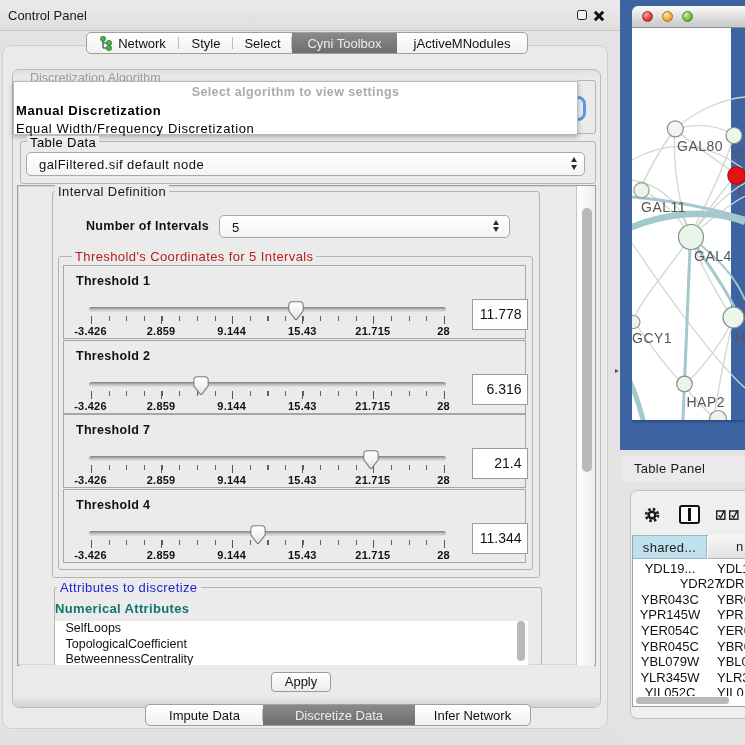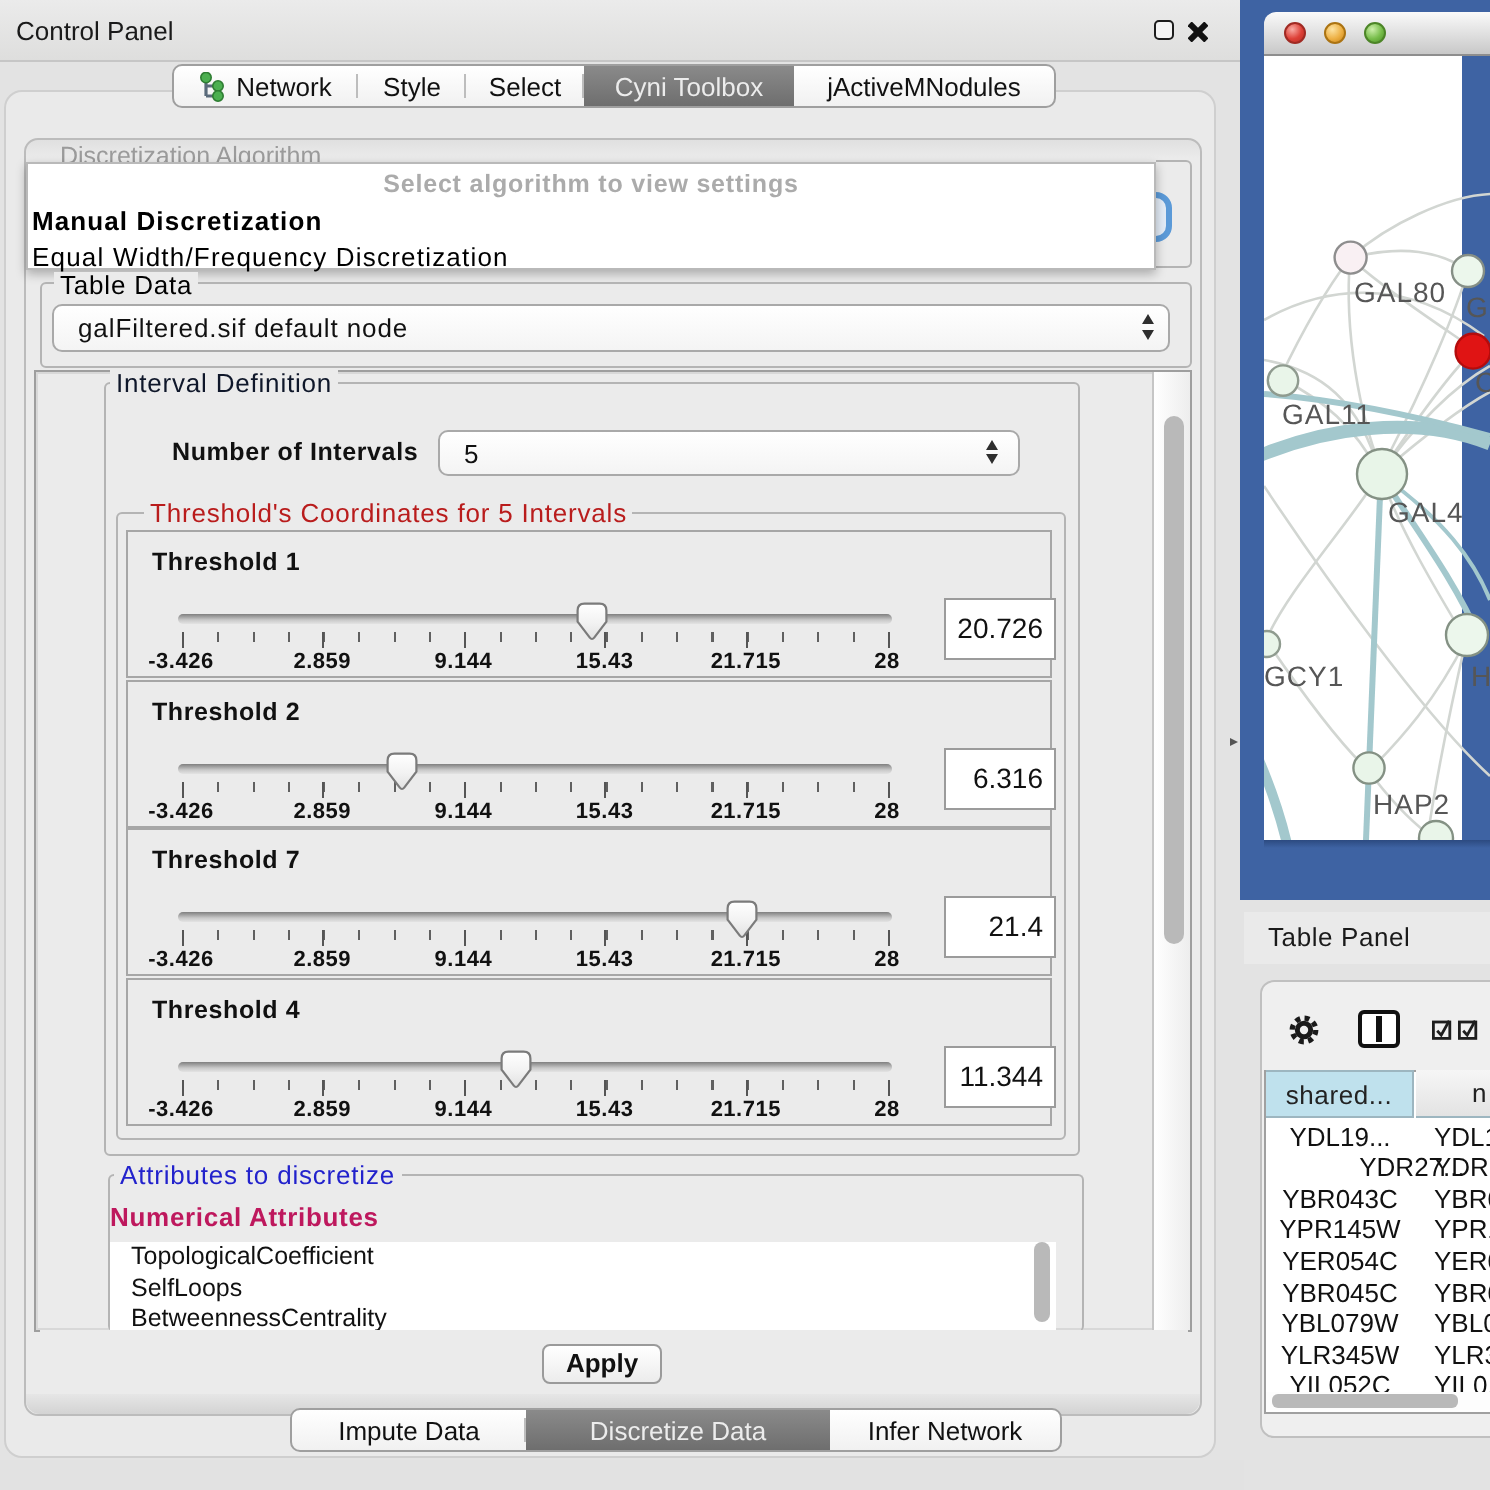--- a/index.html
+++ b/index.html
@@ -36,21 +36,21 @@
 .track { position:absolute; left:25px; top:41px; width:357px; height:5px; border-radius:2.5px; background:linear-gradient(#7f7f7f,#c9c9c9 60%,#e3e3e3); }
 .minticks { position:absolute; left:26.5px; top:50px; width:358px; height:5px; background:repeating-linear-gradient(to right,#606060 0 1px,transparent 1px 17.65px); }
 .majtick { position:absolute; top:50px; width:1px; height:8px; background:#555; }
 .ticklabel { position:absolute; top:58.5px; font-size:11px; letter-spacing:0.25px; font-weight:bold; color:#111; transform:translateX(-50%); }
 .thumb { position:absolute; top:35px; width:16px; height:20px; transform:translateX(-50%); }
 .vbox { position:absolute; left:407.5px; top:33px; width:56px; height:31px; background:#fff; border:1px solid #9b9b9b; font-size:14px; color:#111; text-align:right; line-height:29px; padding-right:5px; }
 
 #numlist { left:55px; top:621px; width:473px; height:45px; background:#fff; }
 #numlist div { margin-left:10.5px; font-size:12.5px; line-height:15.6px; color:#111; }
 
-#applybtn { left:271px; top:672px; width:60px; height:20px; background:linear-gradient(#ffffff,#ececec); border:1px solid #9a9a9a; border-radius:4px; font-size:13px; text-align:center; line-height:18px; color:#111;font-weight:bold; }
+#applybtn { left:271px; top:672px; width:60px; height:20px; background:linear-gradient(#ffffff,#ececec); border:1px solid #9a9a9a; border-radius:4px; font-size:13px; text-align:center; line-height:18px; color:#111; }
 
 #bluewin { left:620px; top:0; width:125px; height:450px; background:#3e63a3; }
 #mactitle { left:632px; top:6px; width:113px; height:22px; background:linear-gradient(#fafafa,#c8c8c8); border-bottom:1px solid #8e8e8e; border-radius:6px 0 0 0; }
 .light { position:absolute; top:11px; width:11px; height:11px; border-radius:50%; box-sizing:border-box; }
 #canvas { left:632px; top:28px; width:99px; height:392px; background:#ffffff; }
 #tpbar { left:622px; top:450px; width:123px; height:295px; background:#e3e3e3; }
 #tptitle { left:634px; top:461px; font-size:13px; letter-spacing:0.3px; color:#1a1a1a; }
 #tpbox { left:630px; top:490px; width:123px; height:229px; background:#efefef; border:1px solid #c0c0c0; border-radius:7px; }
 #tptable { left:632px; top:535px; width:113px; height:172px; background:#ffffff; border:1px solid #a0a0a0; border-right:none; }
 .trow { position:absolute; width:74px; text-align:center; font-size:13px; color:#111; left:0; }
@@ -152,21 +152,21 @@
       <div class="ticklabel" style="left:167.7px;">9.144</div>
       <div class="majtick" style="left:238.3px;"></div>
       <div class="ticklabel" style="left:238.3px;">15.43</div>
       <div class="majtick" style="left:308.9px;"></div>
       <div class="ticklabel" style="left:308.9px;">21.715</div>
       <div class="majtick" style="left:379.5px;"></div>
       <div class="ticklabel" style="left:379.5px;">28</div>
       <svg class="thumb" style="left:231.8278177305416px;" width="16" height="20" viewBox="0 0 16 20">
         <path d="M 0.8 4.2 Q 0.8 0.8 4.2 0.8 L 11.8 0.8 Q 15.2 0.8 15.2 4.2 L 15.2 9.8 L 9.1 17.8 Q 8 19.2 6.9 17.8 L 0.8 9.8 Z" fill="url(#thumbgrad)" stroke="#7b7b7b" stroke-width="1.1"></path>
       </svg>
-      <div class="vbox">20.726</div>
+      <div class="vbox">11.778</div>
     </div>
     <div class="tpanel" style="top:340px;">
       <div class="tlabel">Threshold 2</div>
       <div class="track"></div>
       <div class="minticks"></div>
       <div class="majtick" style="left:26.5px;"></div>
       <div class="ticklabel" style="left:26.5px;">-3.426</div>
       <div class="majtick" style="left:97.1px;"></div>
       <div class="ticklabel" style="left:97.1px;">2.859</div>
       <div class="majtick" style="left:167.7px;"></div>
@@ -221,24 +221,24 @@
       <div class="ticklabel" style="left:379.5px;">28</div>
       <svg class="thumb" style="left:193.87752179723796px;" width="16" height="20" viewBox="0 0 16 20">
         <path d="M 0.8 4.2 Q 0.8 0.8 4.2 0.8 L 11.8 0.8 Q 15.2 0.8 15.2 4.2 L 15.2 9.8 L 9.1 17.8 Q 8 19.2 6.9 17.8 L 0.8 9.8 Z" fill="url(#thumbgrad)" stroke="#7b7b7b" stroke-width="1.1"></path>
       </svg>
       <div class="vbox">11.344</div>
     </div>
   </div>
 
 <div class="abs groupbox" style="left:54px;top:587px;width:488px;height:79px;border-bottom:none;"></div>
 <div class="abs grouptitle" style="left:57px;top:581px;color:#2222cc;">Attributes to discretize</div>
-<div class="abs" style="left:55px;top:601px;font-size:13px;letter-spacing:0.35px;font-weight:bold;color:#be185d;">Numerical Attributes</div>
+<div class="abs" style="left:55px;top:601px;font-size:13px;letter-spacing:0.35px;font-weight:bold;color:#0f766e;">Numerical Attributes</div>
 <div class="abs" id="numlist">
+  <div>SelfLoops</div>
   <div>TopologicalCoefficient</div>
-  <div>SelfLoops</div>
   <div>BetweennessCentrality</div>
 </div>
 <div class="abs" style="left:517px;top:621px;width:8px;height:40px;background:#b9b9b9;border-radius:4px;"></div>
 
 <div class="abs" style="left:20px;top:665px;width:574px;height:31px;background:#ebebeb;"></div>
 
 <div class="abs" id="applybtn">Apply</div>
 
 <div class="abs seg" id="bottabs">
   <div class="tb" style="width:117px;">Impute Data</div>

